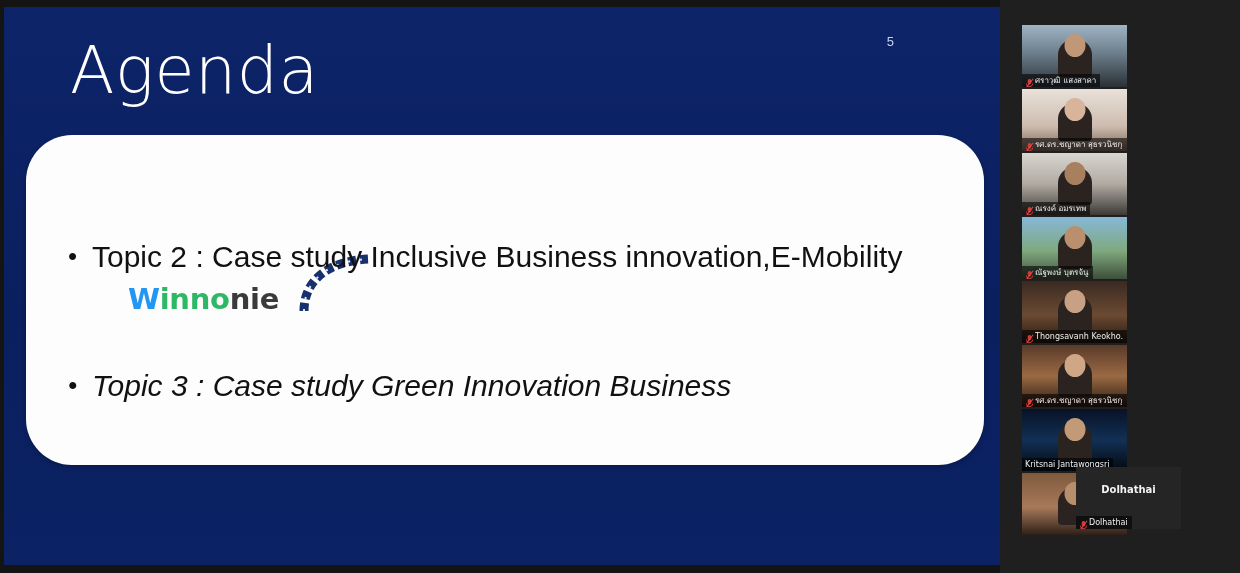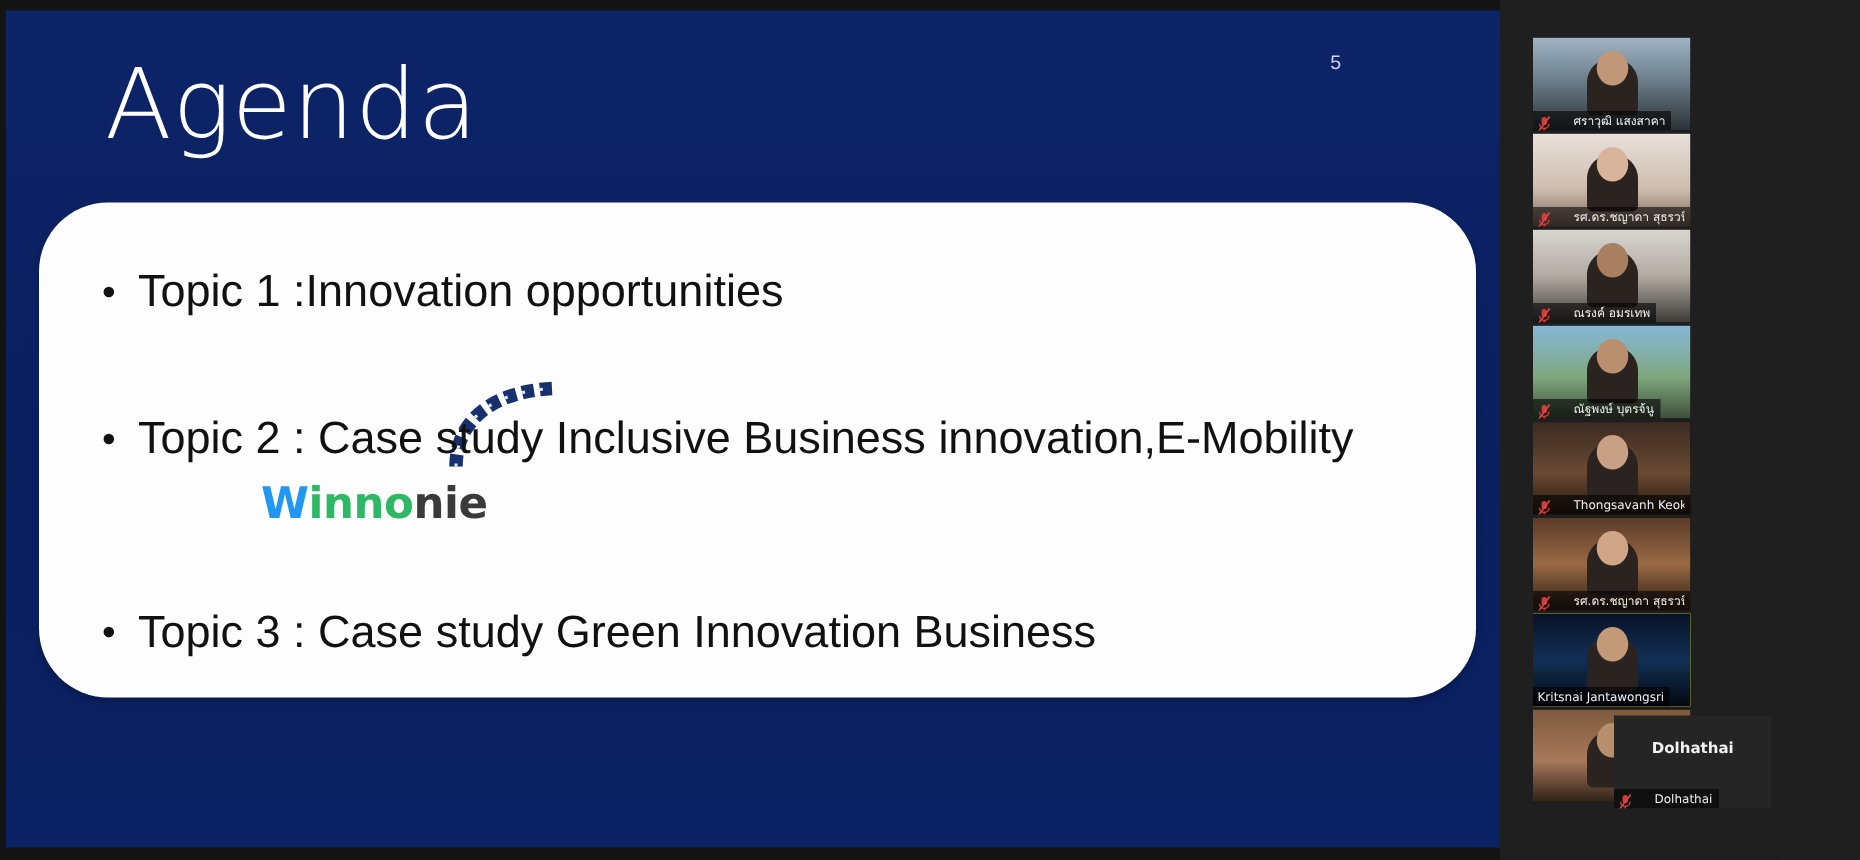--- a/index.html
+++ b/index.html
@@ -97,24 +97,24 @@
   .bullet::before {
     content: "\2022";
     position: absolute;
     left: 4px;
     top: -1px;
     font-size: 26px;
     color: #111;
   }
   .b1 { margin-top: 0px; }
   .b2 { margin-top: 62px; }
-  .b3 { margin-top: 52px; }
+  .b3 { margin-top: 52px; font-style: italic; }
 
   .brand {
-    margin-left: 110px;
+    margin-left: 64px;
     margin-top: 7px;
     font-family: "DejaVu Sans", sans-serif;
     font-weight: bold;
     font-size: 29px;
     letter-spacing: -0.3px;
   }
   .brand .w  { color: #2196f3; }
   .brand .g  { color: #2eb865; }
   .brand .d  { color: #3a3a3a; }
 
@@ -171,21 +171,21 @@
     border-radius: 50%;
     background: #c09878;
   }
   .namebar {
     position: absolute;
     left: 0;
     bottom: 0;
     max-width: 100%;
     display: flex;
     align-items: center;
-    gap: 15px;
+    gap: 1px;
     padding: 1px 4px 1px 3px;
     background: rgba(0,0,0,0.58);
     box-sizing: border-box;
   }
   .mic {
     flex: none;
     width: 9px;
     height: 11px;
     position: relative;
   }
@@ -209,21 +209,21 @@
     font-family: "DejaVu Sans", sans-serif;
     font-weight: bold;
     font-size: 10px;
     padding: 0 4px;
     white-space: nowrap;
     overflow: hidden;
   }
   .solo-row {
     position: absolute;
     left: 76px;
-    top: 477px;
+    top: 467px;
     width: 105px;
   }
   .solo-row .tile { margin: 0; }
 </style>
 </head>
 <body>
 
 <div class="screen">
 
   <div class="stage">
@@ -232,21 +232,20 @@
       <div class="slide-number">5</div>
       <div class="slide-title">Agenda</div>
 
       <div class="card">
         <svg class="arc" viewBox="0 0 110 60">
           <path d="M 30 58 C 30 26, 56 8, 94 6" fill="none" stroke="#17306e" stroke-width="9" stroke-linecap="butt" stroke-dasharray="8 4"></path>
           <path d="M 30 58 C 30 26, 56 8, 94 6" fill="none" stroke="#fdfdfd" stroke-width="2" stroke-linecap="butt" stroke-dasharray="2 10" opacity="0.9"></path>
         </svg>
 
         <div class="bullets">
-          <div class="bullet b1">Topic 1 :Innovation opportunities</div>
           <div class="bullet b2">Topic 2 : Case study Inclusive Business innovation,E-Mobility</div>
           <div class="brand"><span class="w">W</span><span class="g">inno</span><span class="d">nie</span></div>
           <div class="bullet b3">Topic 3 : Case study Green Innovation Business</div>
         </div>
       </div>
 
     </div>
   </div>
 
   <div class="rail">

